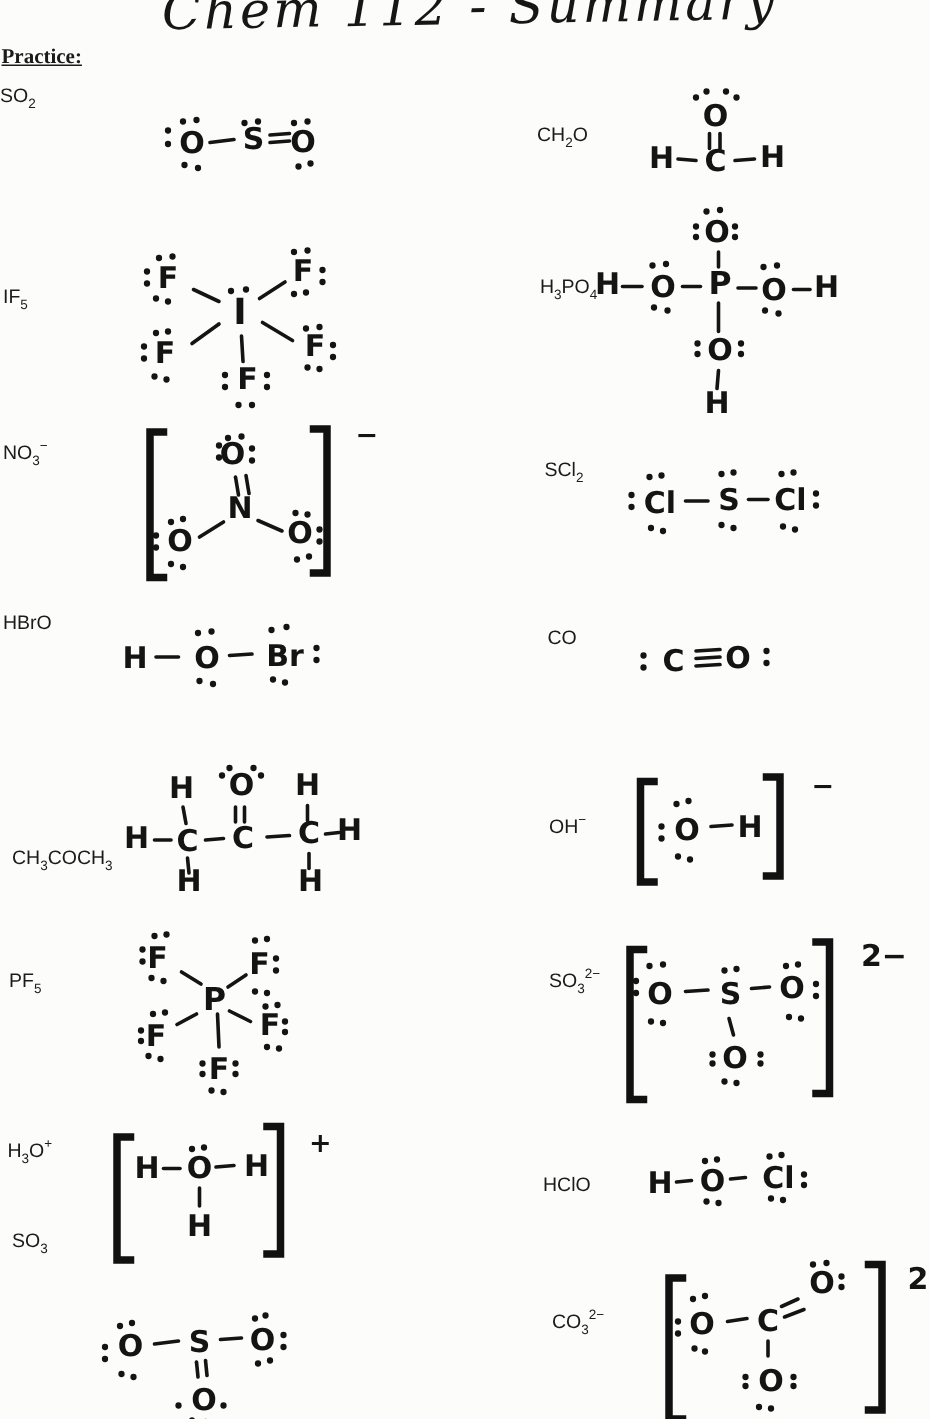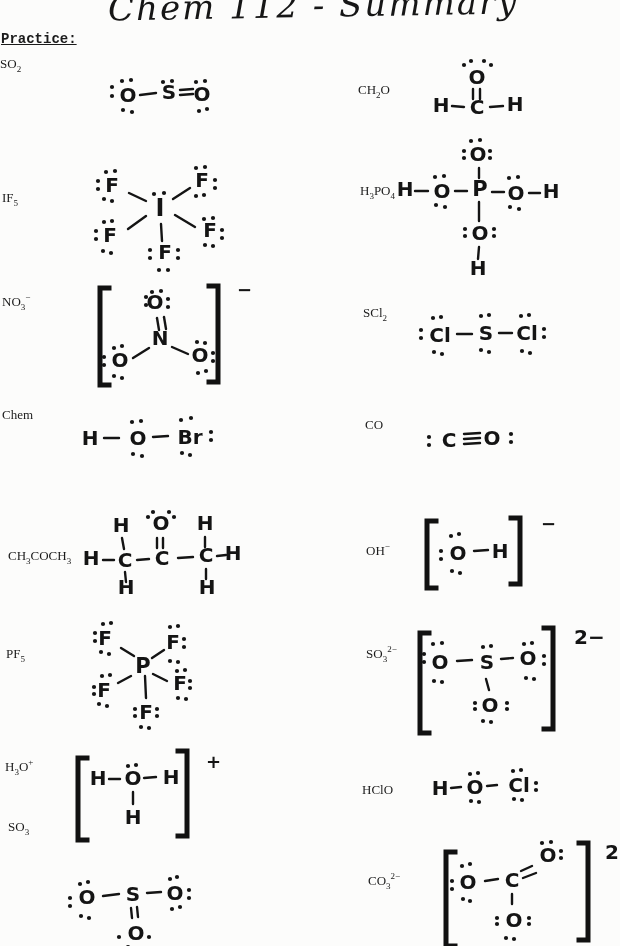--- a/index.html
+++ b/index.html
@@ -3,43 +3,43 @@
 <meta charset="utf-8">
 <style>
   html,body{margin:0;padding:0;}
   body{width:620px;height:946px;overflow:hidden;background:#fcfcfb;position:relative;
        font-family:"Liberation Sans", sans-serif;}
   #sheet{position:absolute;left:0;top:0;}
   .title{position:absolute;left:108px;top:-16px;width:520px;
          font-family:"DejaVu Serif", serif;font-style:italic;font-size:34px;
          color:#161616;transform:rotate(-1deg);white-space:nowrap;letter-spacing:2px;}
   .practice{position:absolute;left:1px;top:31px;
-            font-family:Liberation Mono, monospace;font-size:14px;font-weight:bold;
+            font-family:Liberation Serif, serif;font-size:14px;font-weight:bold;
             color:#1b1b1b;text-decoration:underline;}
-  .flabel{position:absolute;font-family:Liberation Serif, serif;font-size:13px;
+  .flabel{position:absolute;font-family:Liberation Sans, sans-serif;font-size:13px;
           color:#1b1b1b;white-space:nowrap;}
   .flabel .sub{font-size:9px;vertical-align:-4px;}
   .flabel .sup{font-size:9px;vertical-align:6px;}
   svg text.atom{font-family:"DejaVu Sans", sans-serif;font-weight:600;fill:#141414;}
   svg text.charge{font-family:"DejaVu Sans", sans-serif;font-weight:600;fill:#141414;}
   svg .bond{stroke:#141414;stroke-width:2.4;stroke-linecap:round;}
   svg .bracket{stroke:#111;stroke-width:5;fill:none;stroke-linecap:square;}
   svg .dot{fill:#141414;}
 </style>
 </head>
 <body>
 
 <div class="title">Chem 112 - Summary</div>
 <div class="practice">Practice:</div>
 
 <div class="flabel" style="left:0px;top:56px"><span>SO</span><span class="sub">2</span></div>
 <div class="flabel" style="left:2px;top:190px"><span>IF</span><span class="sub">5</span></div>
 <div class="flabel" style="left:2px;top:292px"><span>NO</span><span class="sub">3</span><span class="sup">−</span></div>
-<div class="flabel" style="left:2px;top:407px"><span>Chem</span></div>
-<div class="flabel" style="left:8px;top:548px"><span>CH</span><span class="sub">3</span><span>COCH</span><span class="sub">3</span></div>
+<div class="flabel" style="left:2px;top:407px"><span>HBrO</span></div>
+<div class="flabel" style="left:8px;top:564px"><span>CH</span><span class="sub">3</span><span>COCH</span><span class="sub">3</span></div>
 <div class="flabel" style="left:6px;top:646px"><span>PF</span><span class="sub">5</span></div>
 <div class="flabel" style="left:5px;top:757px"><span>H</span><span class="sub">3</span><span>O</span><span class="sup">+</span></div>
 <div class="flabel" style="left:8px;top:819px"><span>SO</span><span class="sub">3</span></div>
 <div class="flabel" style="left:358px;top:82px"><span>CH</span><span class="sub">2</span><span>O</span></div>
 <div class="flabel" style="left:360px;top:183px"><span>H</span><span class="sub">3</span><span>PO</span><span class="sub">4</span></div>
 <div class="flabel" style="left:363px;top:305px"><span>SCl</span><span class="sub">2</span></div>
 <div class="flabel" style="left:365px;top:417px"><span>CO</span></div>
 <div class="flabel" style="left:366px;top:541px"><span>OH</span><span class="sup">−</span></div>
 <div class="flabel" style="left:366px;top:644px"><span>SO</span><span class="sub">3</span><span class="sup">2−</span></div>
 <div class="flabel" style="left:362px;top:782px"><span>HClO</span></div>

